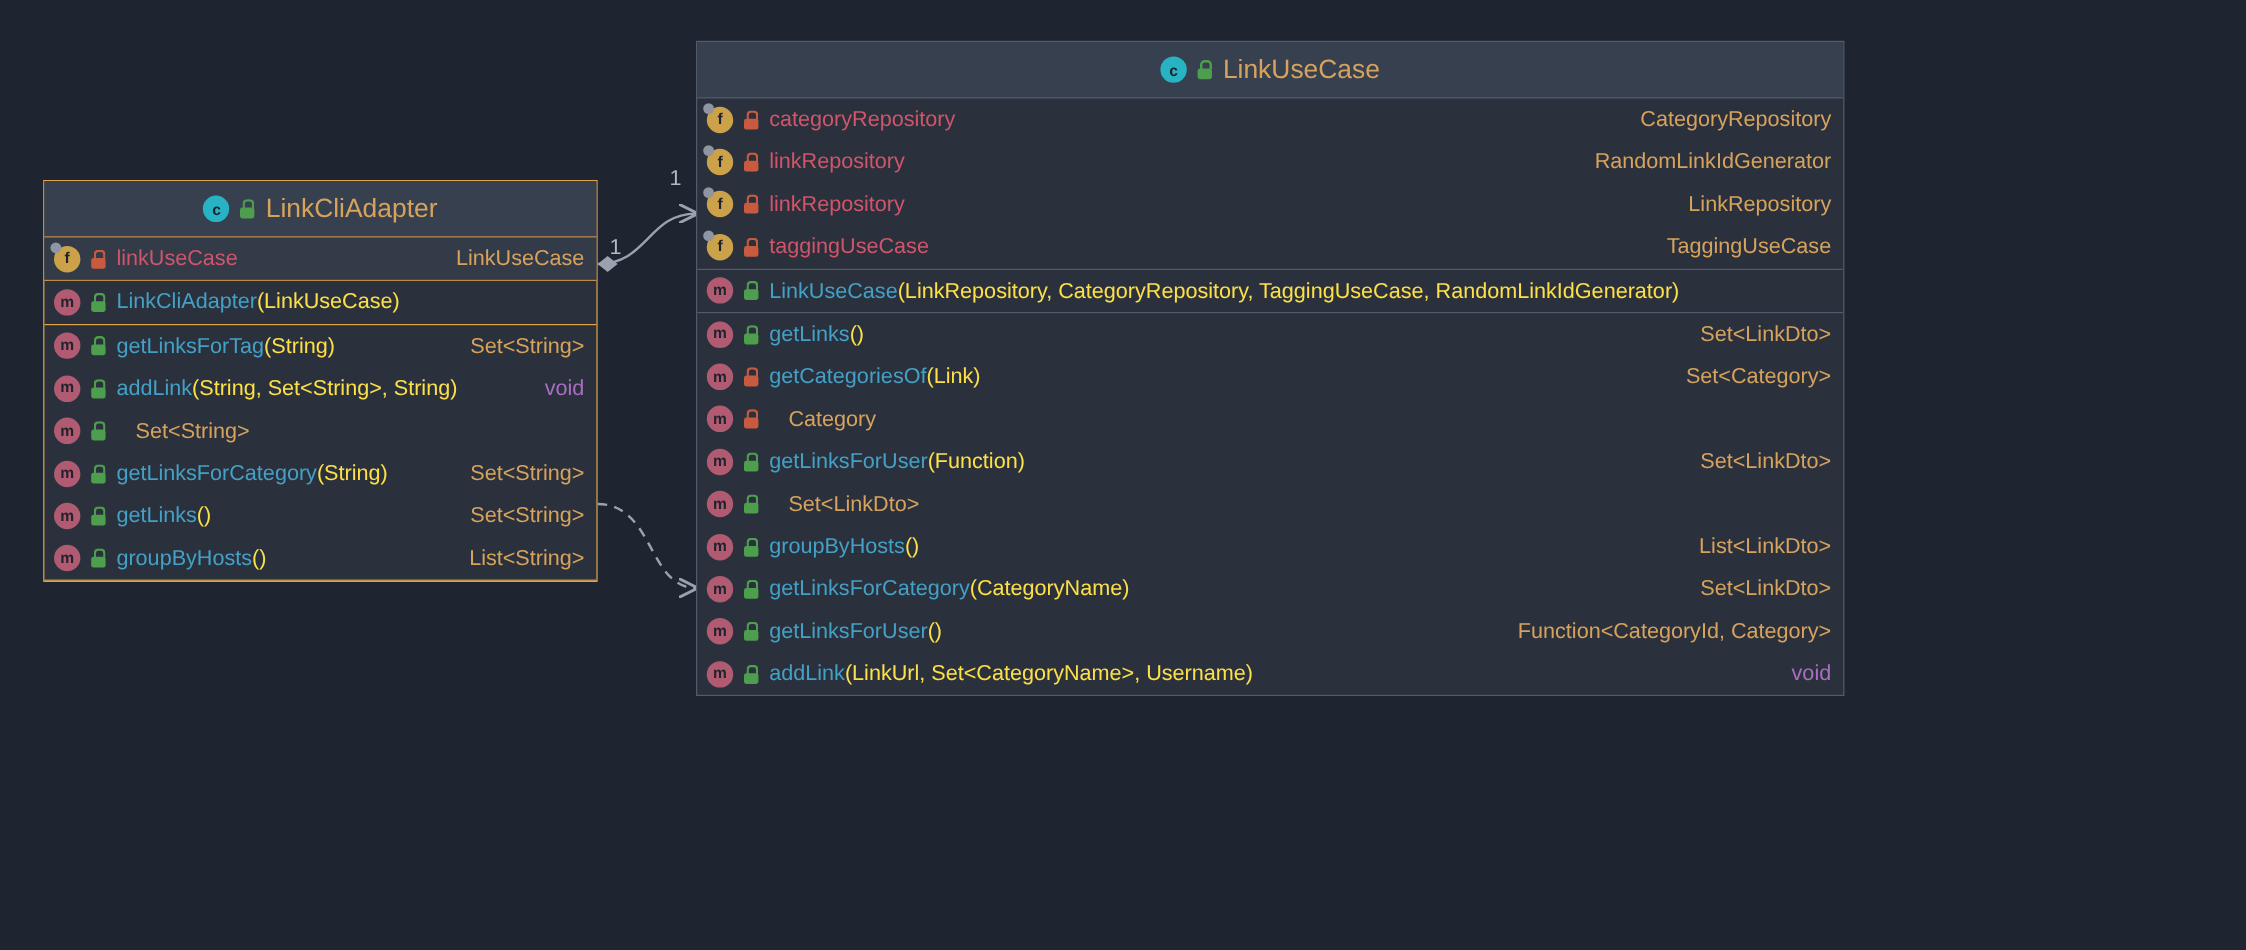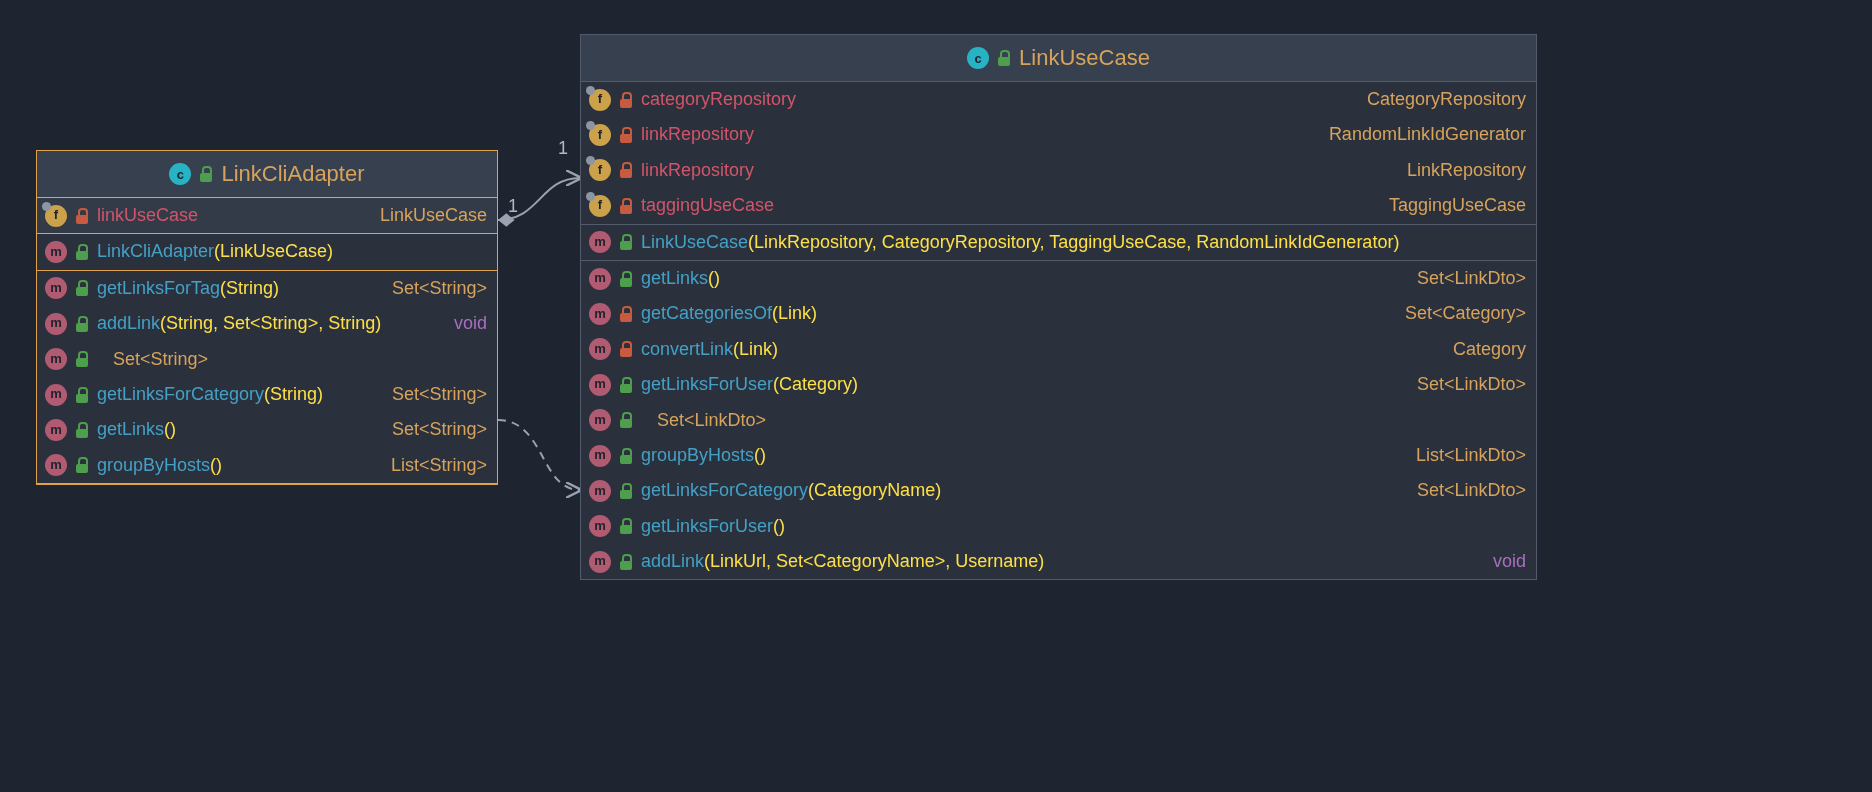--- a/index.html
+++ b/index.html
@@ -318,29 +318,28 @@
             <span class="lock-icon private"></span>
           </div>
           <div class="sig"><span class="name-method">getCategoriesOf</span><span class="param-text">(Link)</span></div>
           <div class="ret"><span class="type-text">Set&lt;Category&gt;</span></div>
         </div>
         <div class="row">
           <div class="left">
             <span class="badge method">m</span>
             <span class="lock-icon private"></span>
           </div>
-          <div class="sig"><span class="name-method">convertLink</span><span class="param-text">(Link)</span></div>
           <div class="ret"><span class="type-text">Category</span></div>
         </div>
         <div class="row">
           <div class="left">
             <span class="badge method">m</span>
             <span class="lock-icon public"></span>
           </div>
-          <div class="sig"><span class="name-method">getLinksForUser</span><span class="param-text">(Category)</span></div>
+          <div class="sig"><span class="name-method">getLinksForUser</span><span class="param-text">(Function)</span></div>
           <div class="ret"><span class="type-text">Set&lt;LinkDto&gt;</span></div>
         </div>
         <div class="row">
           <div class="left">
             <span class="badge method">m</span>
             <span class="lock-icon public"></span>
           </div>
           <div class="ret"><span class="type-text">Set&lt;LinkDto&gt;</span></div>
         </div>
         <div class="row">
@@ -358,20 +357,21 @@
           </div>
           <div class="sig"><span class="name-method">getLinksForCategory</span><span class="param-text">(CategoryName)</span></div>
           <div class="ret"><span class="type-text">Set&lt;LinkDto&gt;</span></div>
         </div>
         <div class="row">
           <div class="left">
             <span class="badge method">m</span>
             <span class="lock-icon public"></span>
           </div>
           <div class="sig"><span class="name-method">getLinksForUser</span><span class="param-text">()</span></div>
+          <div class="ret"><span class="type-text">Function&lt;CategoryId, Category&gt;</span></div>
         </div>
         <div class="row">
           <div class="left">
             <span class="badge method">m</span>
             <span class="lock-icon public"></span>
           </div>
           <div class="sig"><span class="name-method">addLink</span><span class="param-text">(LinkUrl, Set&lt;CategoryName&gt;, Username)</span></div>
           <div class="ret"><span class="void-text">void</span></div>
         </div>
       </div>

